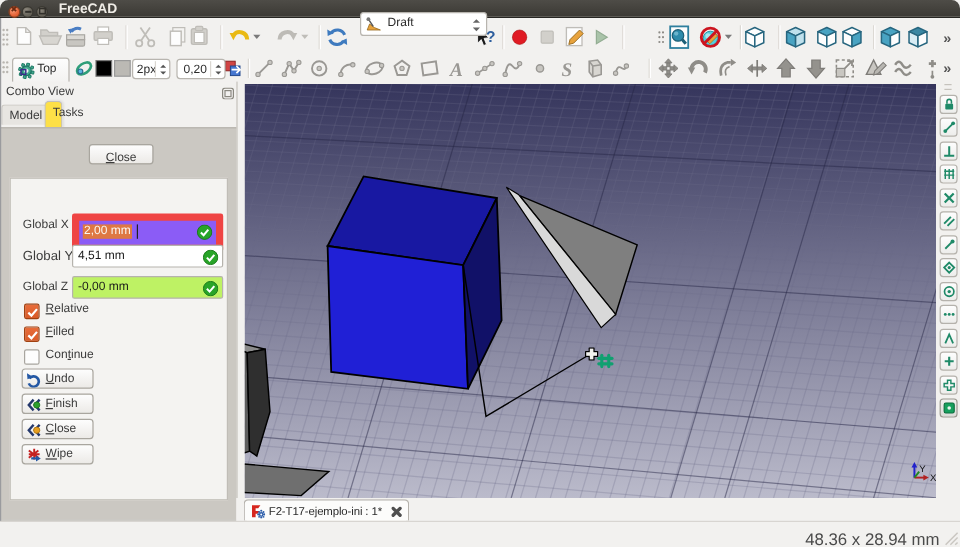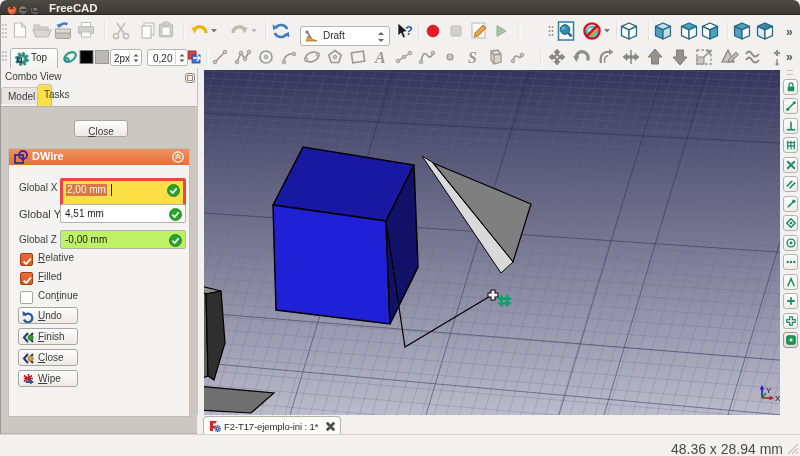--- a/index.html
+++ b/index.html
@@ -270,21 +270,21 @@
       <path d="M-7,3 q3,-5 6,0 t7,0"></path>
     </g>
 <g transform="translate(777,57)" stroke="#8f8d88" stroke-width="2.2">
       <line x1="0" y1="-7" x2="0" y2="-1"></line>
       <line x1="-3" y1="-4" x2="3" y2="-4"></line>
       <line x1="0" y1="2" x2="0" y2="7" stroke-width="1.4"></line>
       <circle cx="0" cy="7" r="1.6" fill="#8f8d88" stroke="none"></circle>
     </g>
 <text x="786" y="61" font-size="12" fill="#555" font-family="Liberation Sans" font-weight="bold">»</text>
 </svg>
-<div class="combo" style="left:300px;top:26px;width:90px;height:20px">
+<div class="combo" style="left:300px;top:10px;width:106px;height:20px">
  <svg class="abs" style="left:3px;top:2px" width="16" height="16" viewBox="0 0 16 16">
       <path d="M2,12 L13,12 L8,10 L4,7 z" fill="#e8a33d" stroke="#9a6d20" stroke-width="0.7"></path>
       <path d="M3,3 l4,6" stroke="#555" stroke-width="1.2"></path>
       <circle cx="3" cy="3" r="1.6" fill="#777"></circle>
     </svg>
  <span class="abs" style="left:22px;top:3px;font-size:10px;color:#2b2b2b">Draft</span>
  <svg class="abs" style="right:4px;top:4px" width="8" height="12" viewBox="0 0 8 12">
       <path d="M1,4 L4,1 L7,4 z" fill="#666"></path>
       <path d="M1,8 L4,11 L7,8 z" fill="#666"></path>
     </svg>
@@ -334,33 +334,22 @@
  <div class="abs" style="left:1px;top:19px;width:40px;height:17px;background:#e7e5e1;border:1px solid #cbc8c2;border-bottom:none;border-radius:3px 3px 0 0">
    <span class="abs" style="left:6px;top:3px;font-size:10px;color:#3b3b3b">Model</span>
     </div>
  <div class="abs" style="left:37px;top:16px;width:15px;height:22px;background:#fde047;border:1px solid #c3c0ba;border-bottom:none;border-radius:4px 4px 0 0;box-shadow:1px 0 2px rgba(0,0,0,0.08)">
    <span class="abs" style="left:6px;top:4px;font-size:10px;color:#3c3c3c">Tasks</span>
     </div>
  <div class="abs" style="left:0;top:38px;width:197px;height:327px;background:#cbc8c2;border-top:1px solid #b5b2ac">
   <div class="abs" style="left:74px;top:13px;width:54px;height:17px;background:linear-gradient(#fdfdfd,#eceae7);border:1px solid #a9a69f;border-radius:3px;text-align:center">
     <span style="font-size:10px;color:#3b3b3b;line-height:16px"><u>C</u>lose</span></div>
   <div class="abs" style="left:8px;top:41px;width:182px;height:269px;background:#f4f3f1;border:1px solid #c0bdb7">
-    <div class="abs" style="left:0;top:0;width:180px;height:16px;background:linear-gradient(#f0925e,#e76f38)">
-      <svg class="abs" style="left:4px;top:0px" width="17" height="16" viewBox="0 0 17 16">
-            <rect x="2" y="6" width="8" height="8" fill="none" stroke="#3b2a8c" stroke-width="1.8"></rect>
-            <circle cx="10" cy="6" r="4" fill="none" stroke="#3b2a8c" stroke-width="1.8"></circle>
-          </svg>
-      <span class="abs" style="left:23px;top:1px;font-size:11px;font-weight:bold;color:#fff">DWire</span>
-      <svg class="abs" style="right:5px;top:2px" width="12" height="12" viewBox="0 0 12 12">
-            <circle cx="6" cy="6" r="5.2" fill="none" stroke="#fff" stroke-width="1.2"></circle>
-            <path d="M3.4,6.8 L6,4.4 L8.6,6.8 M3.4,9.3 L6,6.9 L8.6,9.3" fill="none" stroke="#fff" stroke-width="1.1" transform="translate(0,-1.2)"></path>
-          </svg>
-    </div>
     <span class="abs" style="left:10px;top:33px;font-size:10px;color:#3b3b3b">Global X</span>
-    <div class="abs" style="left:51px;top:29px;width:126px;height:32px;background:#fde047;border:3px solid #ef4444;border-radius:2px">
+    <div class="abs" style="left:51px;top:29px;width:126px;height:32px;background:#8b5cf6;border:6px solid #ef4444;border-radius:2px">
       <span class="abs" style="left:3px;top:3px;font-size:10px;color:#faf6f0;background:#de7843;padding:0 1px 1px 1px">2,00 mm</span>
           <span class="abs" style="left:48px;top:3px;width:1px;height:12px;background:#222"></span>
       <svg class="abs" style="right:3px;top:3px" width="13" height="13" viewBox="0 0 13 13">
             <circle cx="6.5" cy="6.5" r="6" fill="#28a428" stroke="#187818" stroke-width="0.8"></circle>
             <path d="M3.4,6.7 L5.7,9 L9.6,4.4" fill="none" stroke="#fff" stroke-width="1.7"></path>
           </svg>
     </div>
     <span class="abs" style="left:10px;top:59px;font-size:11px;color:#3b3b3b">Global Y</span>
     <div class="abs" style="left:51px;top:55px;width:126px;height:19px;background:#fff;border:1px solid #b6b3ad;border-radius:2px">
       <span class="abs" style="left:4px;top:3px;font-size:10px;color:#1a1a1a">4,51 mm</span>

